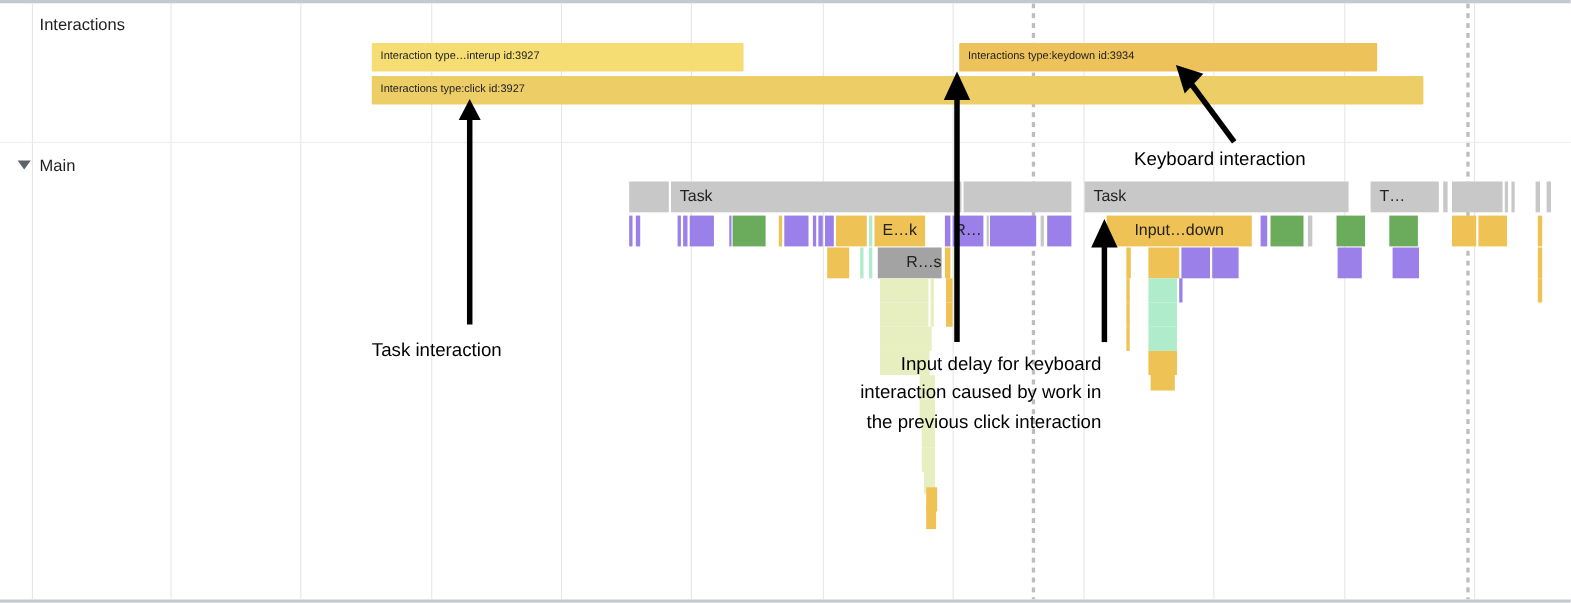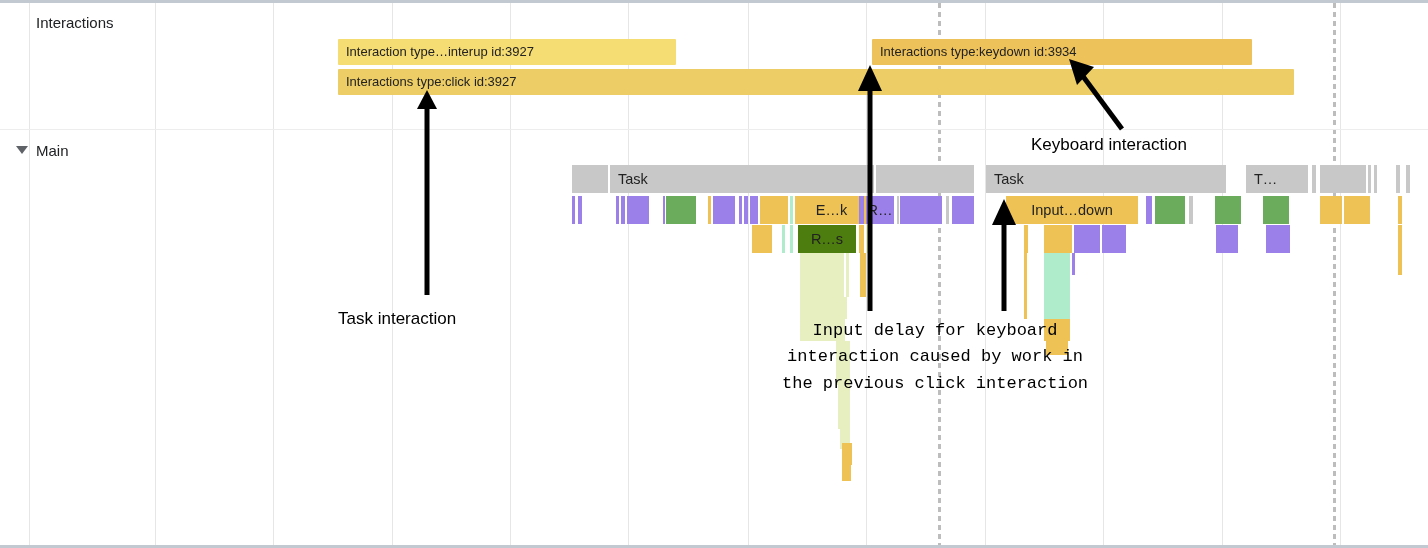--- a/index.html
+++ b/index.html
@@ -14,33 +14,33 @@
             background-size:3px 9px;background-repeat:repeat-y;}
   .hline{position:absolute;left:0;right:0;height:1px;background:#ededed;}
 
   
   .track-label{position:absolute;font-size:15px;color:#202124;white-space:nowrap;}
   .tri{position:absolute;width:0;height:0;border-left:6px solid transparent;
        border-right:6px solid transparent;border-top:8px solid #5f6368;}
 
   
   .ibar{position:absolute;height:26px;border-radius:1px;box-sizing:border-box;
-        font-size:13px;color:#222;line-height:26px;padding-left:8px;
+        font-size:10px;color:#222;line-height:26px;padding-left:8px;
         white-space:nowrap;overflow:hidden;}
   .ibar.light{background:#f5dd73;}
   .ibar.mid{background:#eccd66;}
   .ibar.deep{background:#eec25a;}
 
   
   .fbar{position:absolute;box-sizing:border-box;overflow:hidden;white-space:nowrap;}
   .fbar.lbl{font-size:14.5px;color:#222;line-height:1.55;text-align:center;}
 
   
   .anno{position:absolute;font-size:17px;color:#000;line-height:1.55;white-space:pre;}
-  .anno.center{text-align:center;font-family:Liberation Mono, monospace;}
+  .anno.center{text-align:right;}
   svg.arrows{position:absolute;left:0;top:0;width:1428px;height:548px;pointer-events:none;}
 </style>
 </head>
 <body>
 
 <div id="root">
 
   <div id="grid-solid">
       <div class="gridline" style="left: 29px;"></div>
       <div class="gridline" style="left: 155px;"></div>
@@ -96,42 +96,42 @@
       <div class="fbar" style="left: 627px; top: 193px; width: 22px; height: 28px; background: rgb(154, 128, 232);"></div>
       <div class="fbar" style="left: 663px; top: 193px; width: 2px; height: 28px; background: rgb(154, 128, 232);"></div>
       <div class="fbar" style="left: 666px; top: 193px; width: 30px; height: 28px; background: rgb(106, 171, 92);"></div>
       <div class="fbar" style="left: 708px; top: 193px; width: 3px; height: 28px; background: rgb(238, 194, 84);"></div>
       <div class="fbar" style="left: 713px; top: 193px; width: 22px; height: 28px; background: rgb(154, 128, 232);"></div>
       <div class="fbar" style="left: 739px; top: 193px; width: 3px; height: 28px; background: rgb(154, 128, 232);"></div>
       <div class="fbar" style="left: 744px; top: 193px; width: 4px; height: 28px; background: rgb(154, 128, 232);"></div>
       <div class="fbar" style="left: 750px; top: 193px; width: 8px; height: 28px; background: rgb(154, 128, 232);"></div>
       <div class="fbar" style="left: 760px; top: 193px; width: 28px; height: 28px; background: rgb(238, 194, 84);"></div>
       <div class="fbar" style="left: 790px; top: 193px; width: 3px; height: 28px; background: rgb(174, 236, 203);"></div>
-      <div class="fbar lbl" style="left: 795px; top: 193px; width: 73px; height: 28px; background: rgb(238, 194, 84); line-height: 28px;">E…k</div>
+      <div class="fbar lbl" style="left: 795px; top: 193px; width: 46px; height: 28px; background: rgb(238, 194, 84); line-height: 28px;">E…k</div>
       <div class="fbar" style="left: 859px; top: 193px; width: 5px; height: 28px; background: rgb(154, 128, 232);"></div>
       <div class="fbar lbl" style="left: 866px; top: 193px; width: 28px; height: 28px; background: rgb(154, 128, 232); line-height: 28px;">R…</div>
       <div class="fbar" style="left: 897px; top: 193px; width: 2px; height: 28px; background: rgb(200, 200, 200);"></div>
       <div class="fbar" style="left: 900px; top: 193px; width: 42px; height: 28px; background: rgb(154, 128, 232);"></div>
       <div class="fbar" style="left: 946px; top: 193px; width: 3px; height: 28px; background: rgb(200, 200, 200);"></div>
       <div class="fbar" style="left: 952px; top: 193px; width: 22px; height: 28px; background: rgb(154, 128, 232);"></div>
       <div class="fbar lbl" style="left: 1006px; top: 193px; width: 132px; height: 28px; background: rgb(238, 194, 84); line-height: 28px;">Input…down</div>
       <div class="fbar" style="left: 1146px; top: 193px; width: 6px; height: 28px; background: rgb(154, 128, 232);"></div>
       <div class="fbar" style="left: 1155px; top: 193px; width: 30px; height: 28px; background: rgb(106, 171, 92);"></div>
       <div class="fbar" style="left: 1189px; top: 193px; width: 4px; height: 28px; background: rgb(200, 200, 200);"></div>
       <div class="fbar" style="left: 1215px; top: 193px; width: 26px; height: 28px; background: rgb(106, 171, 92);"></div>
       <div class="fbar" style="left: 1263px; top: 193px; width: 26px; height: 28px; background: rgb(106, 171, 92);"></div>
       <div class="fbar" style="left: 1320px; top: 193px; width: 22px; height: 28px; background: rgb(238, 194, 84);"></div>
       <div class="fbar" style="left: 1344px; top: 193px; width: 26px; height: 28px; background: rgb(238, 194, 84);"></div>
       <div class="fbar" style="left: 1398px; top: 193px; width: 4px; height: 28px; background: rgb(238, 194, 84);"></div>
     </div>
   <div id="flame-level2">
       <div class="fbar" style="left: 752px; top: 222px; width: 20px; height: 28px; background: rgb(238, 194, 84);"></div>
       <div class="fbar" style="left: 782px; top: 222px; width: 3px; height: 28px; background: rgb(174, 236, 203);"></div>
       <div class="fbar" style="left: 790px; top: 222px; width: 3px; height: 28px; background: rgb(174, 236, 203);"></div>
-      <div class="fbar lbl" style="left: 798px; top: 222px; width: 58px; height: 28px; background: #4d7c0f; line-height: 28px;">R…s</div>
+      <div class="fbar lbl" style="left: 798px; top: 222px; width: 58px; height: 28px; background: #a3a3a3; line-height: 28px; text-align: right;">R…s</div>
       <div class="fbar" style="left: 859px; top: 222px; width: 5px; height: 28px; background: rgb(238, 194, 84);"></div>
       <div class="fbar" style="left: 866px; top: 222px; width: 3px; height: 28px; background: rgb(231, 238, 192);"></div>
       <div class="fbar" style="left: 1024px; top: 222px; width: 4px; height: 28px; background: rgb(238, 194, 84);"></div>
       <div class="fbar" style="left: 1044px; top: 222px; width: 28px; height: 28px; background: rgb(238, 194, 84);"></div>
       <div class="fbar" style="left: 1074px; top: 222px; width: 26px; height: 28px; background: rgb(154, 128, 232);"></div>
       <div class="fbar" style="left: 1102px; top: 222px; width: 24px; height: 28px; background: rgb(154, 128, 232);"></div>
       <div class="fbar" style="left: 1216px; top: 222px; width: 22px; height: 28px; background: rgb(154, 128, 232);"></div>
       <div class="fbar" style="left: 1266px; top: 222px; width: 24px; height: 28px; background: rgb(154, 128, 232);"></div>
       <div class="fbar" style="left: 1398px; top: 222px; width: 4px; height: 28px; background: rgb(238, 194, 84);"></div>
     </div>

